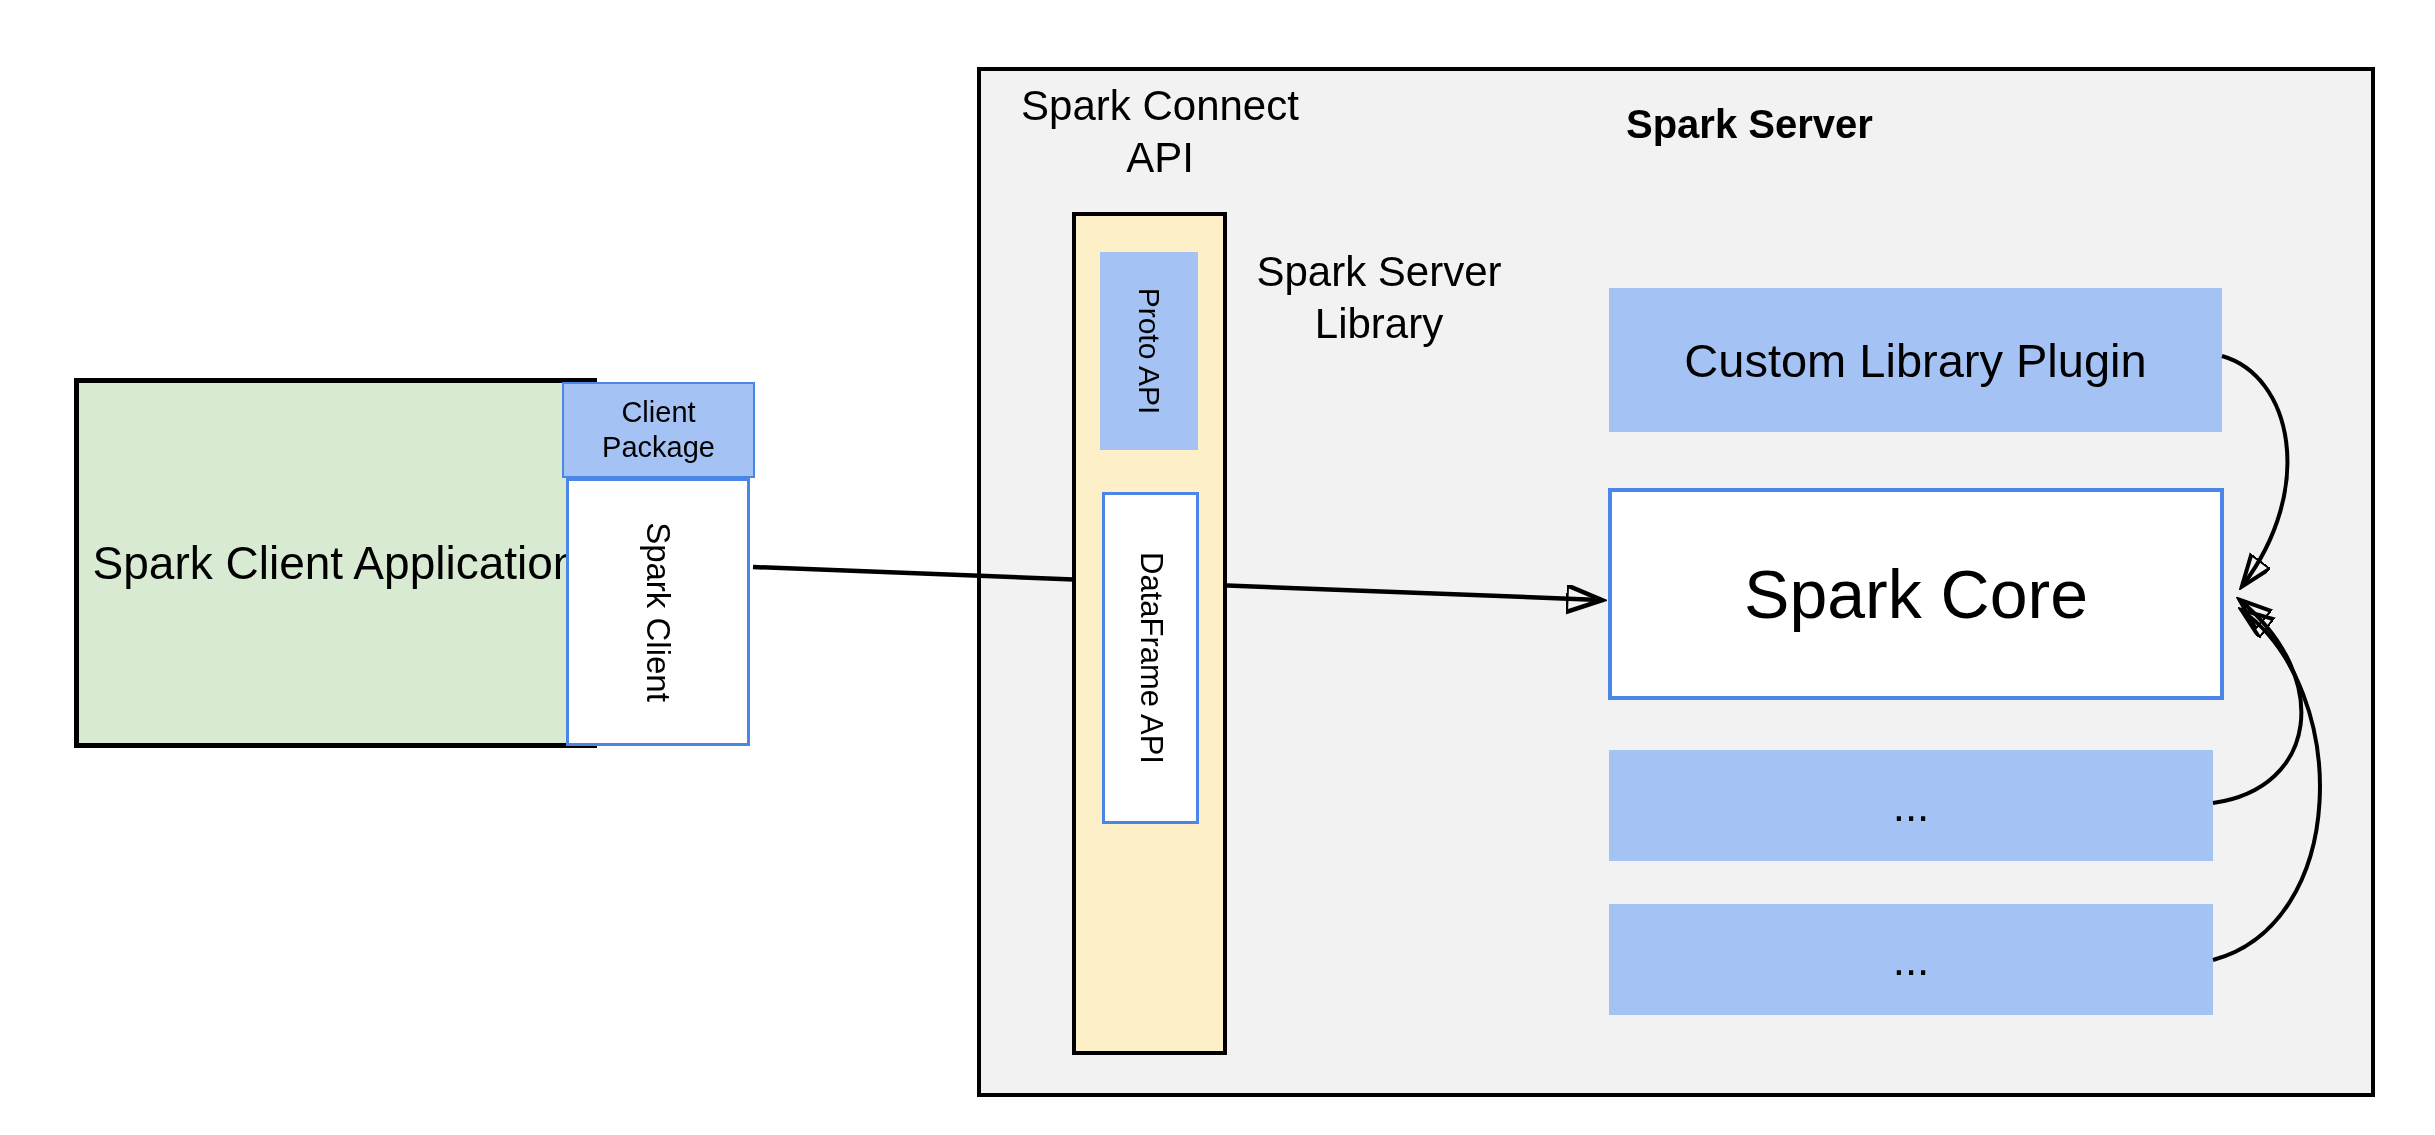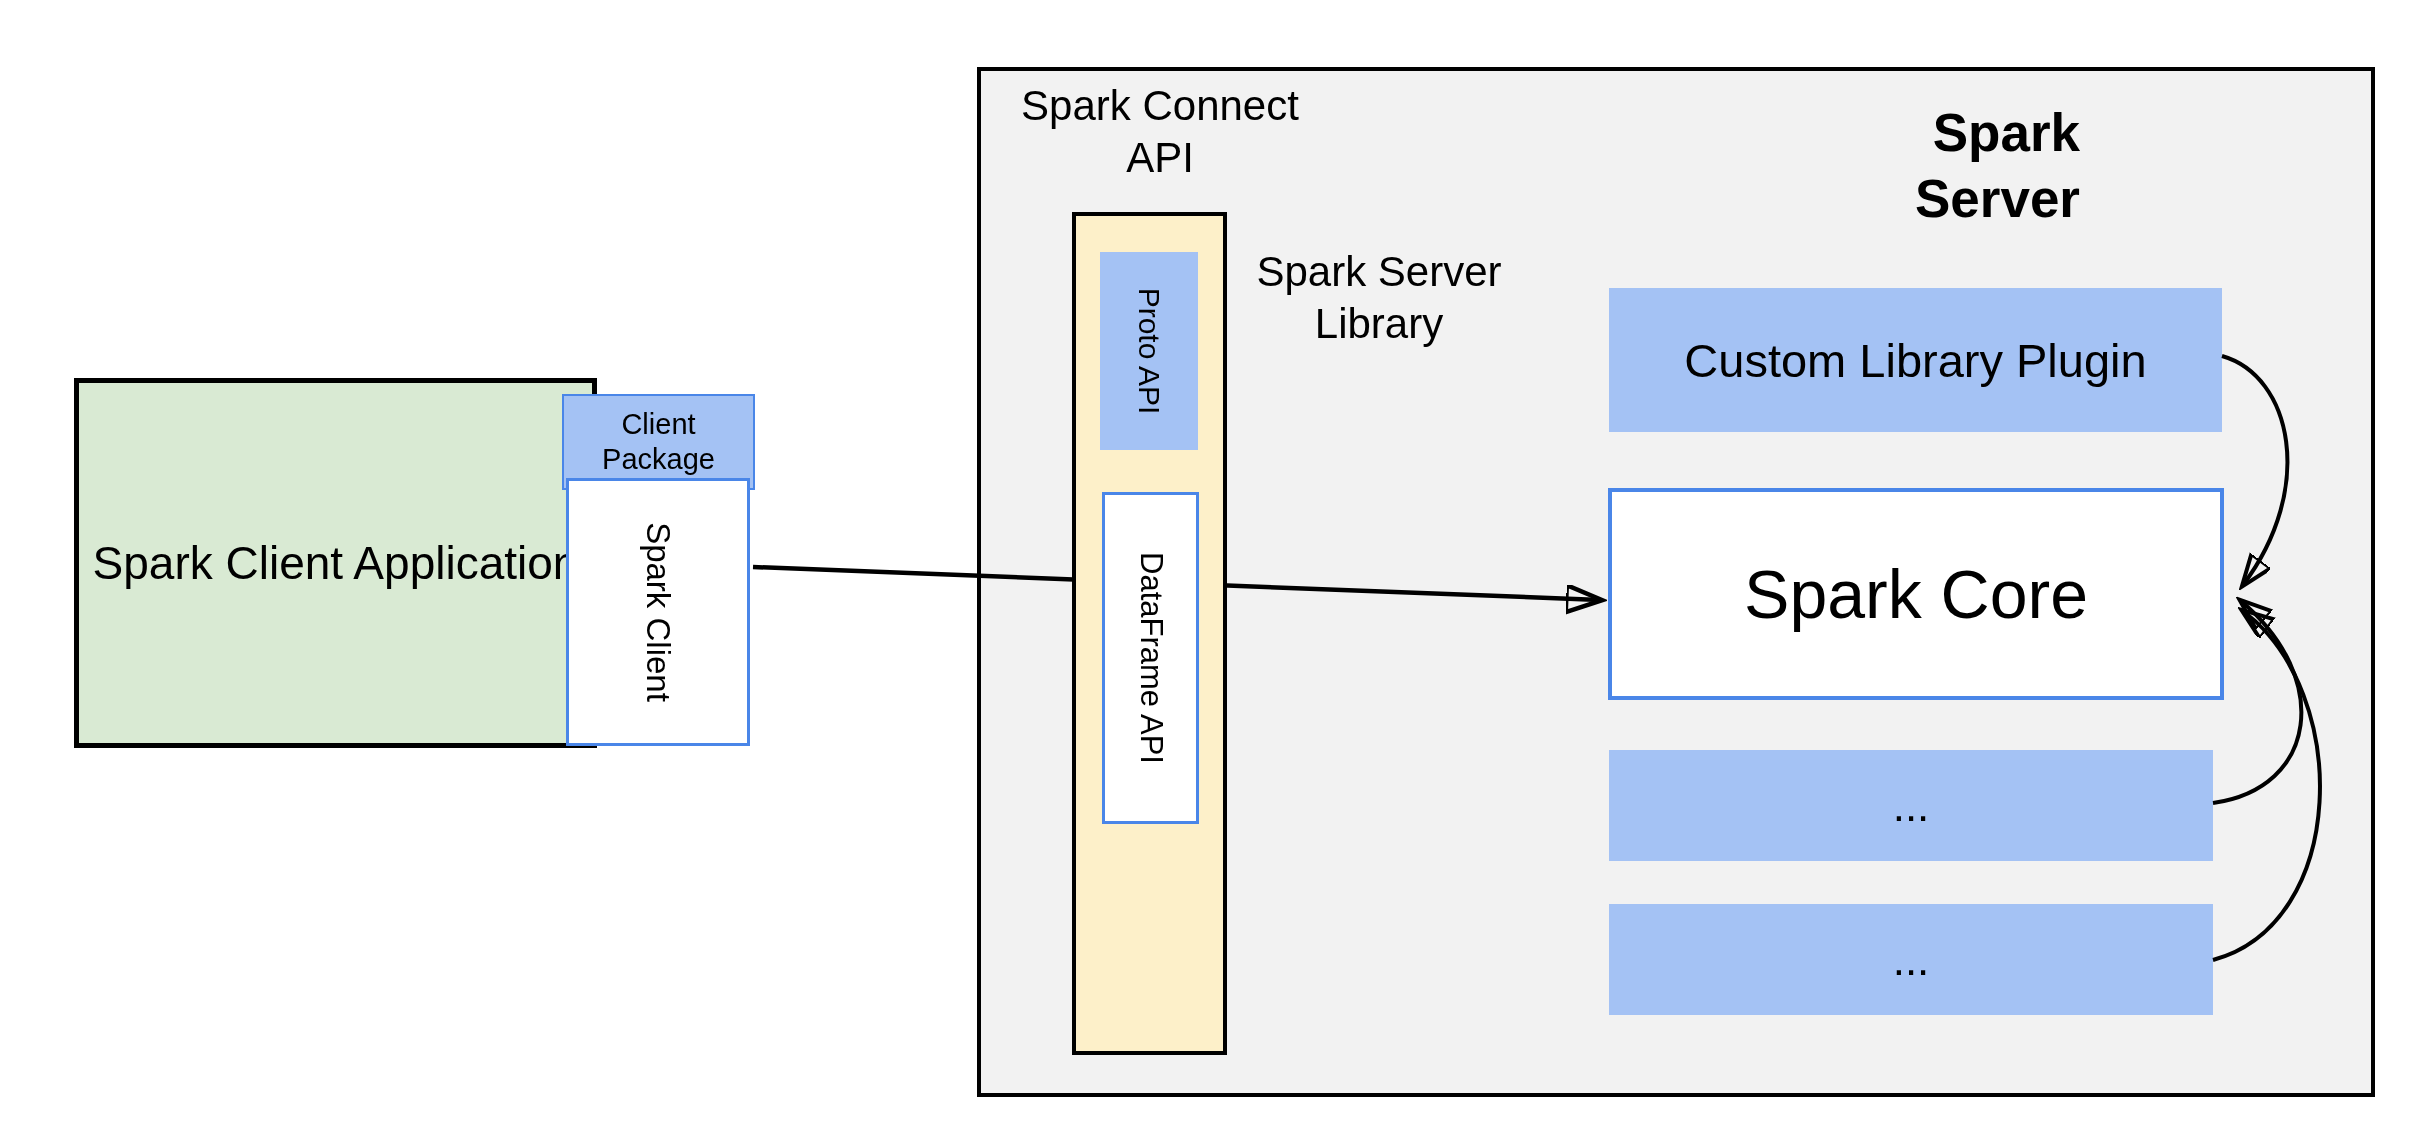--- a/index.html
+++ b/index.html
@@ -18,36 +18,36 @@
   .panel{
     left:977px;top:67px;width:1398px;height:1030px;
     background:var(--panel_bg,#f2f2f2);
     border:4px solid var(--panel_border,#000);
     z-index:0;
   }
 
   
   .lbl{z-index:2;line-height:1.24;}
   .connect-api-label{left:1020px;top:80px;width:280px;font-size:42px;text-align:center;}
-  .server-title{left:1760px;top:100px;width:320px;font-size:53px;font-weight:bold;text-align:right;}
+  .server-title{left:1626px;top:100px;width:320px;font-size:40px;font-weight:bold;text-align:left;}
   .server-lib-label{left:1248px;top:246px;width:262px;font-size:42px;text-align:center;}
 
   
   .green-box{
     left:74px;top:378px;width:523px;height:370px;
     background:var(--green_fill,#d9ead3);
     border:5px solid #000;
     z-index:1;
     font-size:46px;line-height:1.35;
   }
   .client-package{
     left:562px;top:382px;width:193px;height:96px;
     background:var(--blue_fill,#a4c2f4);
     border:2px solid var(--blue_border,#4a86e8);
-    z-index:1;font-size:29px;line-height:1.2;margin-top:12px;
+    z-index:1;font-size:29px;line-height:1.2;
   }
   .spark-client{
     left:566px;top:478px;width:184px;height:268px;
     background:var(--white_fill,#fff);
     border:3px solid var(--blue_border,#4a86e8);
     z-index:1;font-size:33px;
   }
 
   
   .yellow-box{

